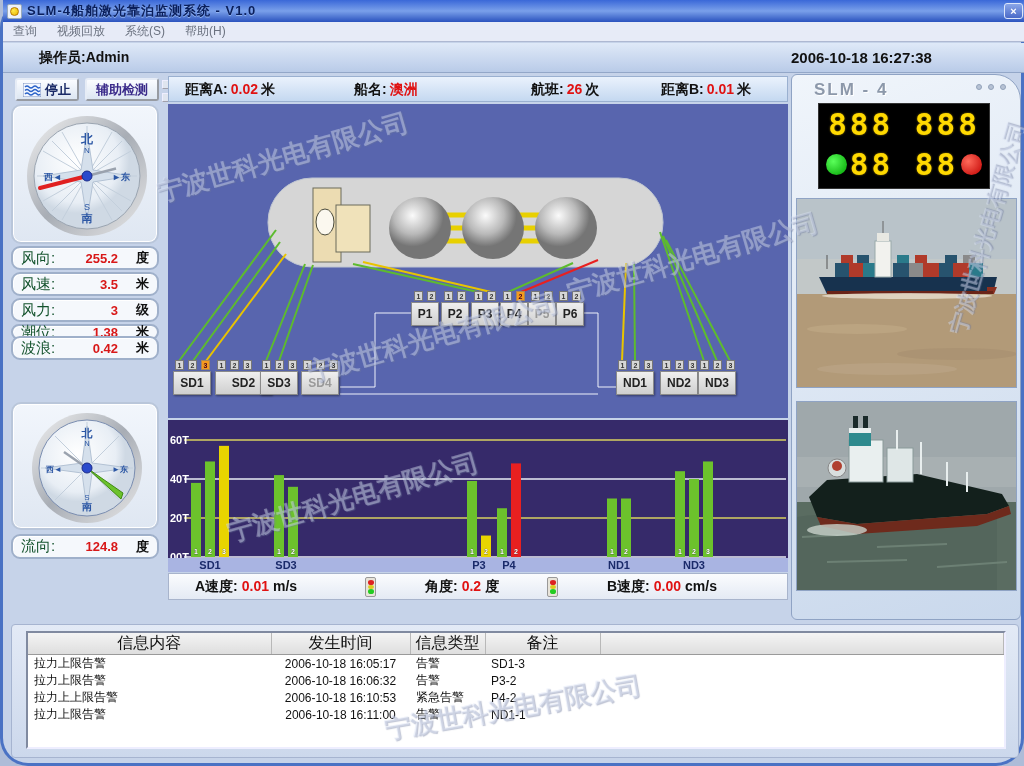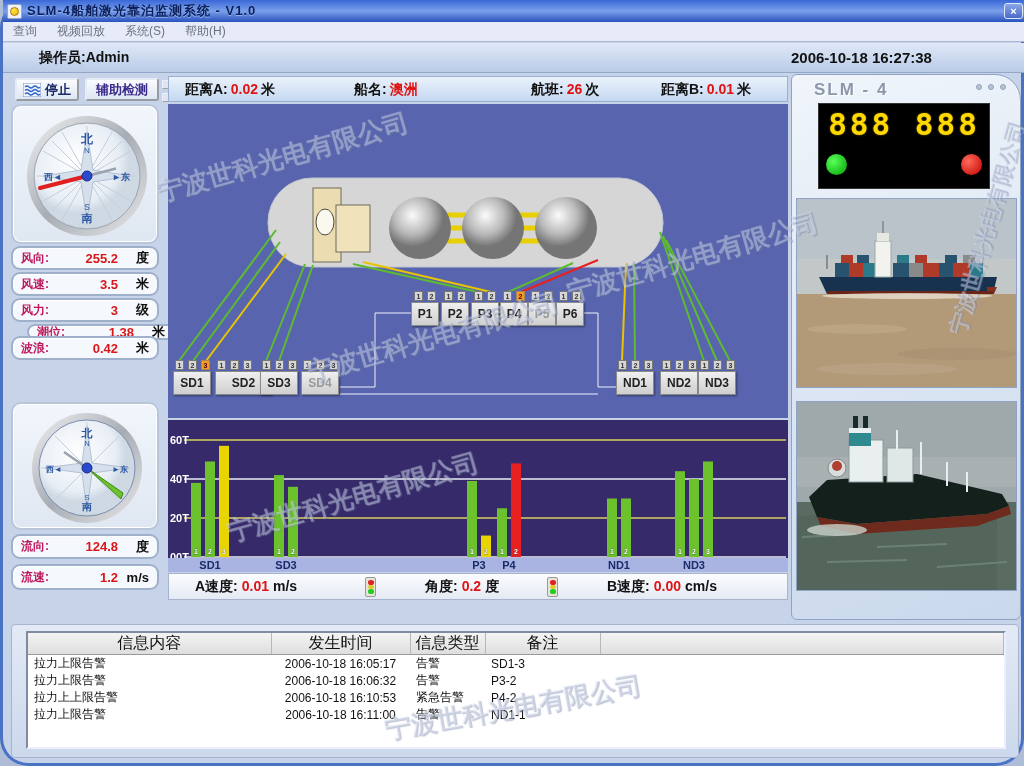--- a/index.html
+++ b/index.html
@@ -34,21 +34,21 @@
   #datetime { position:absolute; left:788px; top:6px; font-size:15px; font-weight:bold; color:#111; }
 
   
   .btn { display:flex; align-items:center; justify-content:center; gap:4px;
     background:linear-gradient(180deg,#fafcff,#dde6f2); border:2px outset #e6ecf6; border-radius:3px;
     font-size:13px; font-weight:bold; color:#1a2a66; cursor:pointer; }
   .gaugebox { background:linear-gradient(180deg,#f2f6fc,#dfe7f2); border:2px solid #b9c6da;
     border-radius:10px; box-shadow:inset 0 0 0 1px #fff; }
   .readout { background:#f5f8fc; border:2px solid #9fb0ca; border-radius:9px;
     box-shadow:inset 1px 1px 0 #fff; display:flex; align-items:center; padding:0 8px; }
-  .readout .lbl { font-size:12px; font-weight:bold; color:#be185d; }
+  .readout .lbl { font-size:15px; font-weight:normal; color:#14532d; }
   .readout .val { font-size:13px; font-weight:bold; color:#d81818; margin-left:auto; }
   .readout .unit { font-size:13px; font-weight:bold; color:#111; margin-left:7px; min-width:24px; text-align:right; }
 
   .mini-sq { position:absolute; width:9px; height:9px; background:#dfe5ef; border:1px outset #eef; }
 
   
   #topstrip { position:absolute; left:165px; top:76px; width:620px; height:26px;
     background:linear-gradient(180deg,#eaf2fc,#c4d8f0); border:1px solid #9ab0d0; }
   .ts-field { position:absolute; top:4px; font-size:14px; font-weight:bold; color:#111; white-space:nowrap; }
   .ts-field .v { color:#e01212; padding:0 3px; }
@@ -194,21 +194,21 @@
   <div class="readout abs" style="left:8px;top:272px;width:148px;height:24px;">
     <span class="lbl">风速:</span>
       <span class="val">3.5</span>
       <span class="unit">米</span>
     </div>
   <div class="readout abs" style="left:8px;top:298px;width:148px;height:24px;">
     <span class="lbl">风力:</span>
       <span class="val">3</span>
       <span class="unit">级</span>
     </div>
-  <div class="readout abs" style="left:24px;top:324px;width:148px;height:16px;">
+  <div class="readout abs" style="left:8px;top:324px;width:148px;height:16px;">
     <span class="lbl">潮位:</span>
       <span class="val">1.38</span>
       <span class="unit">米</span>
     </div>
   <div class="readout abs" style="left:8px;top:336px;width:148px;height:24px;">
     <span class="lbl">波浪:</span>
       <span class="val">0.42</span>
       <span class="unit">米</span>
     </div>
 
@@ -232,25 +232,20 @@
       <line x1="51" y1="48" x2="74" y2="64" stroke="#9aa2ae" stroke-width="2.5"></line>
       <polygon points="74,64 108,95 110,89" fill="#6cc22c" stroke="#3f8a12"></polygon>
       <circle cx="74" cy="64" r="5" fill="#2a4acc" stroke="#1a2a88"></circle>
     </svg>
   </div>
 
   <div class="readout abs" style="left:8px;top:534px;width:148px;height:25px;">
     <span class="lbl">流向:</span>
       <span class="val">124.8</span>
       <span class="unit">度</span>
-    </div>
-  <div class="readout abs" style="left:8px;top:564px;width:148px;height:26px;">
-    <span class="lbl">流速:</span>
-      <span class="val">1.2</span>
-      <span class="unit">m/s</span>
     </div>
 
   <div id="topstrip">
     <span class="ts-field" style="left:16px;"><span>距离A:</span><span class="v">0.02</span><span>米</span></span>
     <span class="ts-field" style="left:185px;"><span>船名:</span><span class="v">澳洲</span></span>
     <span class="ts-field" style="left:362px;"><span>航班:</span><span class="v">26</span><span>次</span></span>
     <span class="ts-field" style="left:492px;"><span>距离B:</span><span class="v">0.01</span><span>米</span></span>
   </div>
 
   <div id="diagram">
@@ -420,20 +415,21 @@
     <span id="slm-title">SLM - 4</span>
     <span id="panel-dots">
         <i></i>
         <i></i>
         <i></i>
       </span>
     <div id="led">
       <div class="row1">888 888</div>
       <div class="row2">
         <span class="led-dot" style="left:7px;background:radial-gradient(circle at 35% 35%,#5aff5a,#00a000);"></span>
+        <span>88 88</span>
         <span class="led-dot" style="right:7px;background:radial-gradient(circle at 35% 35%,#ff6a5a,#c00000);"></span>
       </div>
     </div>
 
     <div class="photo" style="top:123px;">
       <svg width="219" height="188" viewBox="0 0 219 188">
         <rect width="219" height="98" fill="#b9c3c9"></rect>
         <rect y="60" width="219" height="40" fill="#c2c8c8"></rect>
         <rect y="95" width="219" height="93" fill="#b29a78"></rect>
         <ellipse cx="60" cy="130" rx="50" ry="5" fill="#bfa884" opacity="0.7"></ellipse>

